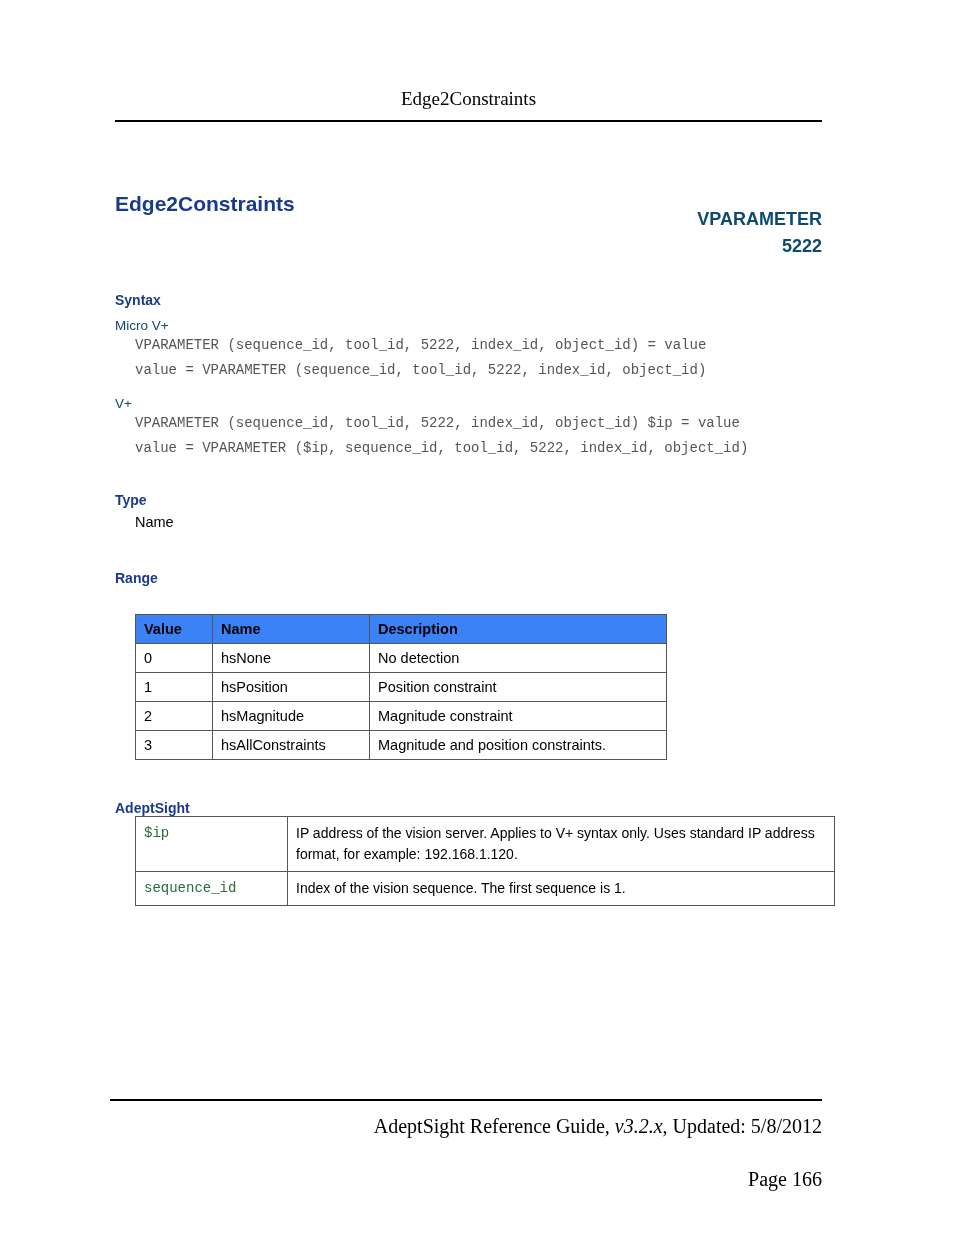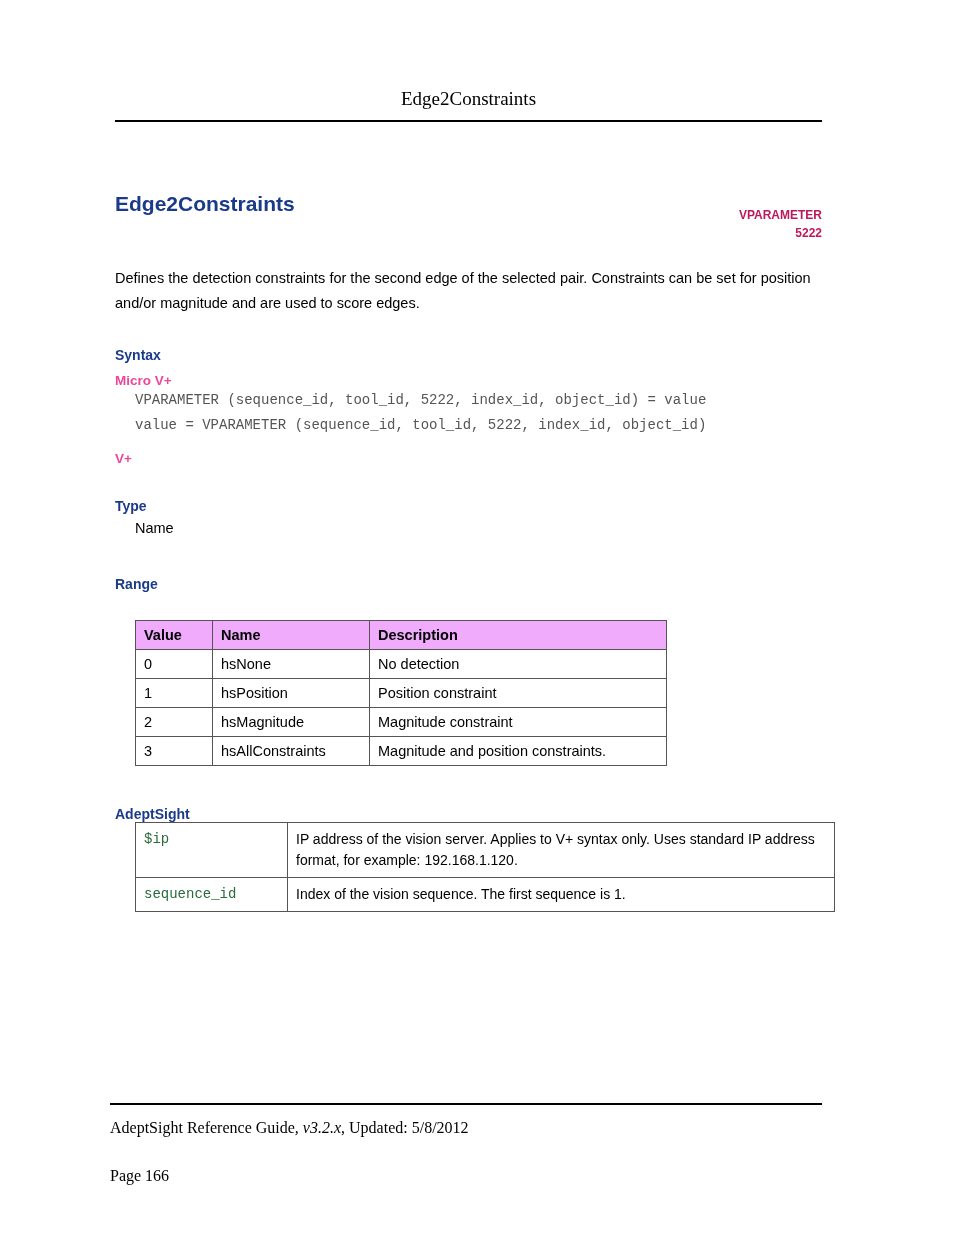--- a/index.html
+++ b/index.html
@@ -29,40 +29,40 @@
     justify-content: space-between;
     align-items: flex-start;
   }
   .title {
     color: #1a3a8a;
     font-weight: bold;
     font-size: 21px;
   }
   .vparam {
     text-align: right;
-    color: #be185d;
-    font-weight: bold;
-    font-size: 12px;
+    color: #0c4a6e;
+    font-weight: bold;
+    font-size: 18px;
     line-height: 1.5;
     margin-top: 14px;
   }
   .intro {
     font-size: 14.5px;
     line-height: 1.7;
     margin-top: 24px;
   }
   .sec-head {
     color: #1a3a8a;
     font-weight: bold;
     font-size: 14px;
     margin-top: 32px;
   }
   .sub-head {
-    color: #ec4899;
-    font-weight: bold;
+    color: #0c4a6e;
+    font-weight: normal;
     font-size: 13.5px;
     margin-top: 10px;
   }
   .code {
     font-family: "Courier New", monospace;
     font-size: 14px;
     color: #555;
     margin-left: 20px;
     line-height: 1.75;
     white-space: pre;
@@ -72,21 +72,21 @@
     margin-left: 20px;
     margin-top: 6px;
   }
   table.range {
     border-collapse: collapse;
     margin-top: 28px;
     margin-left: 20px;
     font-size: 14.5px;
   }
   table.range th {
-    background: #f0abfc;
+    background: #3b82f6;
     text-align: left;
     font-family: Arial, sans-serif;
     font-weight: bold;
     border: 1px solid #555;
     padding: 6px 8px;
   }
   table.range td {
     border: 1px solid #555;
     padding: 6px 8px;
     font-family: Arial, sans-serif;
@@ -105,24 +105,24 @@
   }
   table.params td.pname {
     color: #2a6b3a;
     font-family: "Courier New", monospace;
     width: 135px;
   }
   .footer {
     position: absolute;
     left: 110px;
     right: 110px;
-    bottom: 50px;
-    text-align: left;
+    bottom: 44px;
+    text-align: right;
     font-family: "Times New Roman", serif;
-    font-size: 16px;
+    font-size: 20px;
   }
   .footer-line {
     border-top: 2px solid #000;
     padding-top: 14px;
   }
   .footer .ital { font-style: italic; }
   .footer .pnum { margin-top: 30px; }
 </style>
 </head>
 <body>
@@ -132,29 +132,30 @@
   <div class="running-head">Edge2Constraints</div>
 
   <div class="title-row">
     <div class="title">Edge2Constraints</div>
     <div class="vparam">
       <div>VPARAMETER</div>
       <div>5222</div>
     </div>
   </div>
 
-  <div class="intro">Defines the detection constraints for the second edge of the selected pair. Constraints can be set for position and/or magnitude and are used to score edges.</div>
 
   <div class="sec-head">Syntax</div>
 
   <div class="sub-head">Micro V+</div>
   <div class="code">VPARAMETER (sequence_id, tool_id, 5222, index_id, object_id) = value
 value = VPARAMETER (sequence_id, tool_id, 5222, index_id, object_id)</div>
 
   <div class="sub-head" style="margin-top:14px">V+</div>
+  <div class="code">VPARAMETER (sequence_id, tool_id, 5222, index_id, object_id) $ip = value
+value = VPARAMETER ($ip, sequence_id, tool_id, 5222, index_id, object_id)</div>
 
   <div class="sec-head">Type</div>
   <div class="type-val">Name</div>
 
   <div class="sec-head" style="margin-top:40px">Range</div>
 
   <table class="range">
     <thead>
       <tr>
         <th style="width:60px">Value</th>

